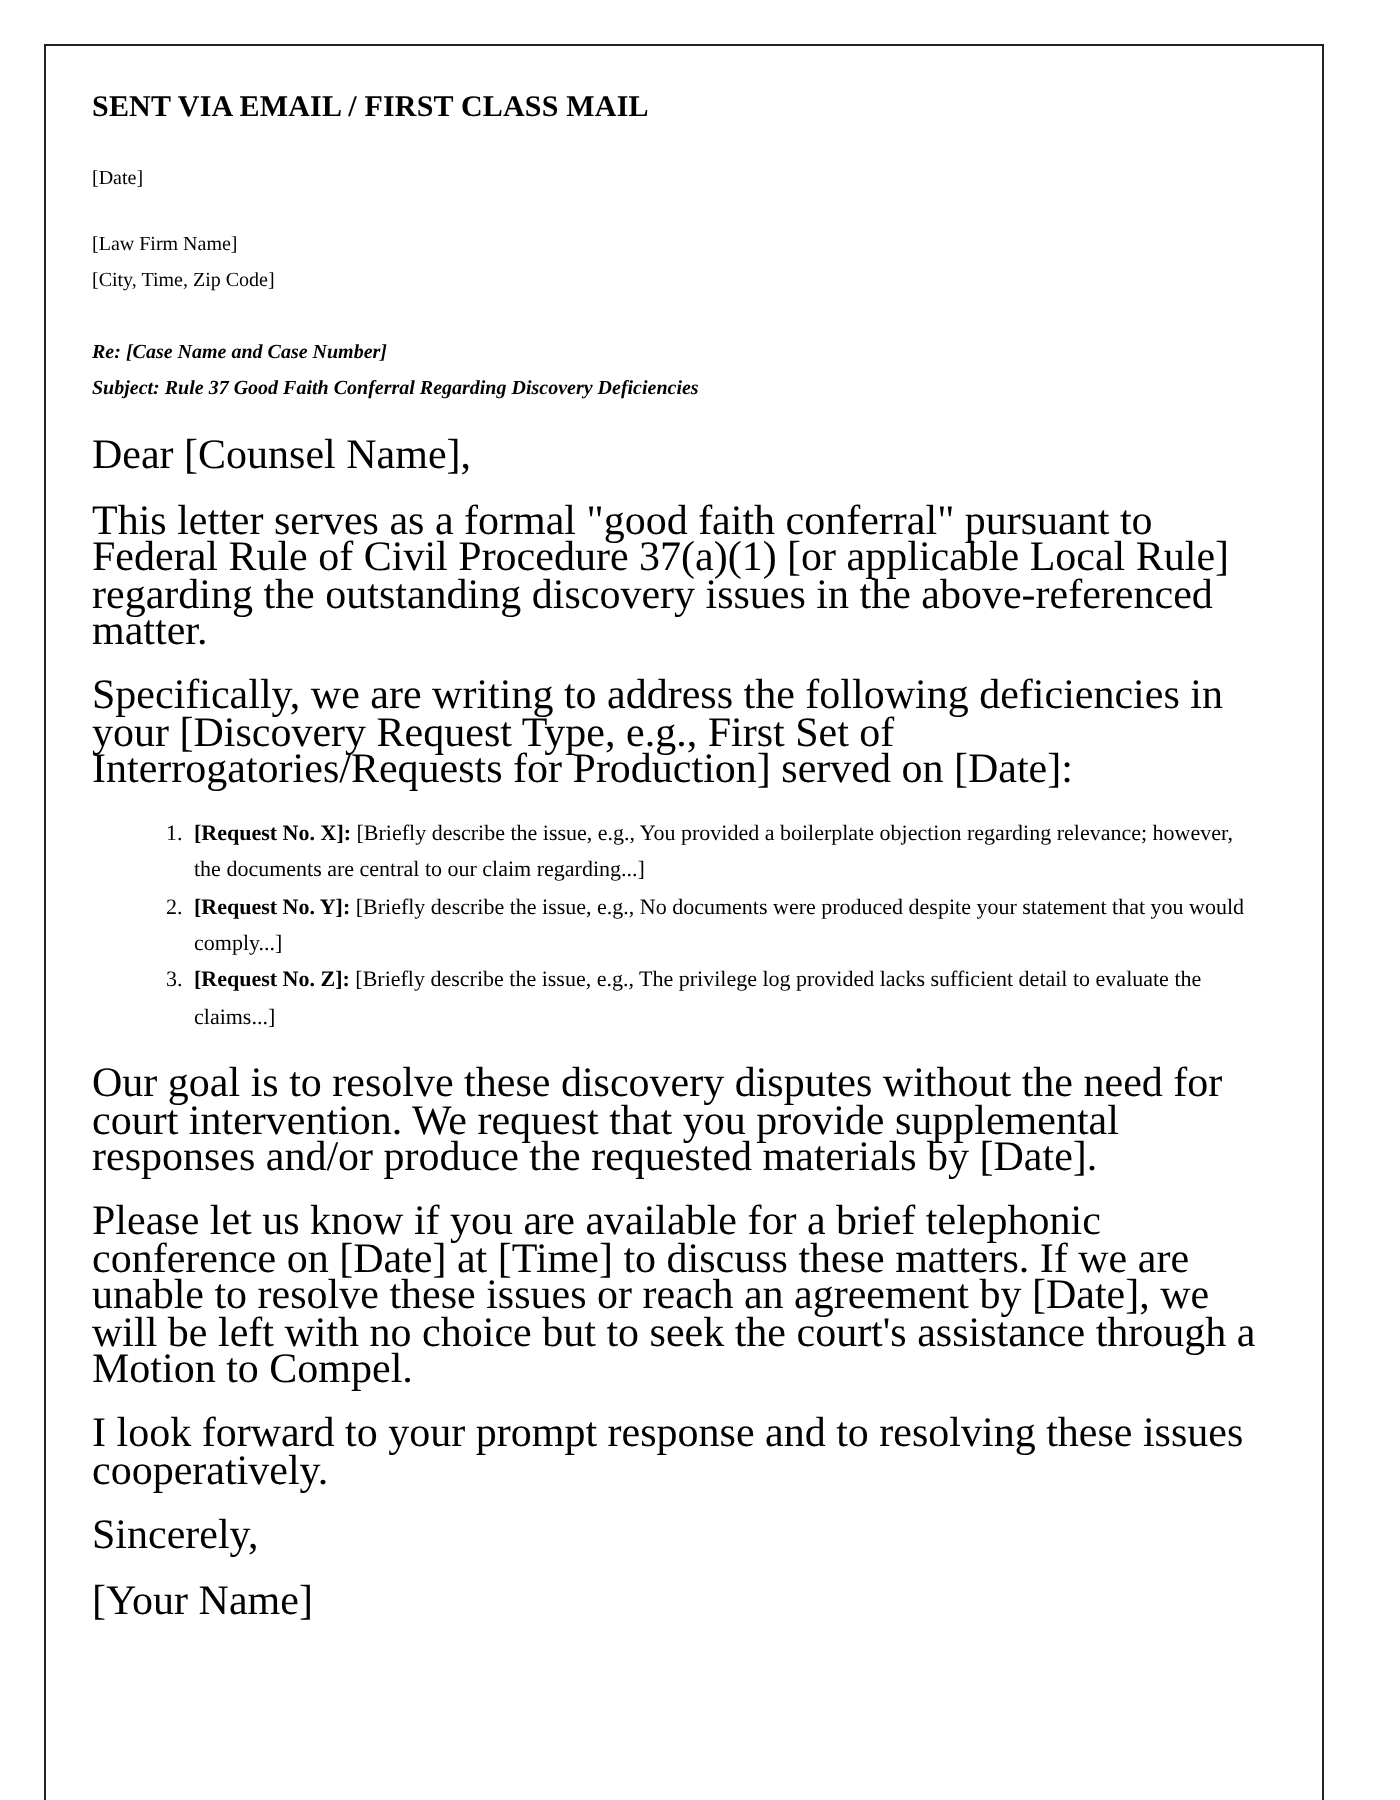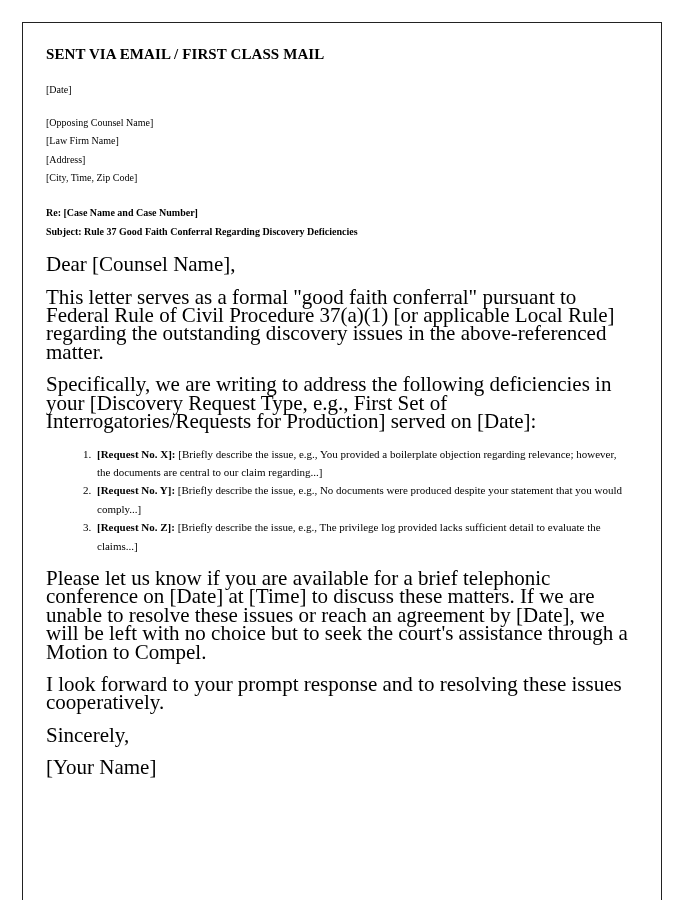--- a/index.html
+++ b/index.html
@@ -53,20 +53,21 @@
   .heading {
     font-weight: bold;
     font-size: 15px;
     line-height: 18.4px;
     margin: 0 0 18px 0;
     letter-spacing: 0.1px;
   }
 
   .subject-block {
     margin: 17px 0 14px 0;
+    font-style: italic;
   }
   .subject-block .line {
     font-weight: bold;
   }
 
   .addr-block {
     margin: 0 0 14px 0;
   }
 
   ol.deficiency-list {
@@ -96,23 +97,21 @@
 <div id="letter-page">
   <div id="letter-body">
 
     <div class="heading">SENT VIA EMAIL / FIRST CLASS MAIL</div>
 
     <div class="block">
       <div class="line">[Date]</div>
     </div>
 
     <div class="addr-block">
-      <div class="line">[Opposing Counsel Name]</div>
       <div class="line">[Law Firm Name]</div>
-      <div class="line">[Address]</div>
       <div class="line">[City, Time, Zip Code]</div>
     </div>
 
     <div class="subject-block">
       <div class="line">Re: [Case Name and Case Number]</div>
       <div class="line">Subject: Rule 37 Good Faith Conferral Regarding Discovery Deficiencies</div>
     </div>
 
     <div class="para salutation">Dear [Counsel Name],</div>
 
@@ -125,20 +124,21 @@
         <span class="req-label">[Request No. X]:</span><span> [Briefly describe the issue, e.g., You provided a boilerplate objection regarding relevance; however, the documents are central to our claim regarding...]</span>
       </li>
       <li>
         <span class="req-label">[Request No. Y]:</span><span> [Briefly describe the issue, e.g., No documents were produced despite your statement that you would comply...]</span>
       </li>
       <li>
         <span class="req-label">[Request No. Z]:</span><span> [Briefly describe the issue, e.g., The privilege log provided lacks sufficient detail to evaluate the claims...]</span>
       </li>
     </ol>
 
+    <p class="para">Our goal is to resolve these discovery disputes without the need for court intervention. We request that you provide supplemental responses and/or produce the requested materials by [Date].</p>
 
     <p class="para">Please let us know if you are available for a brief telephonic conference on [Date] at [Time] to discuss these matters. If we are unable to resolve these issues or reach an agreement by [Date], we will be left with no choice but to seek the court's assistance through a Motion to Compel.</p>
 
     <p class="para">I look forward to your prompt response and to resolving these issues cooperatively.</p>
 
     <p class="para">Sincerely,</p>
 
     <p class="para">[Your Name]</p>
 
   </div>

